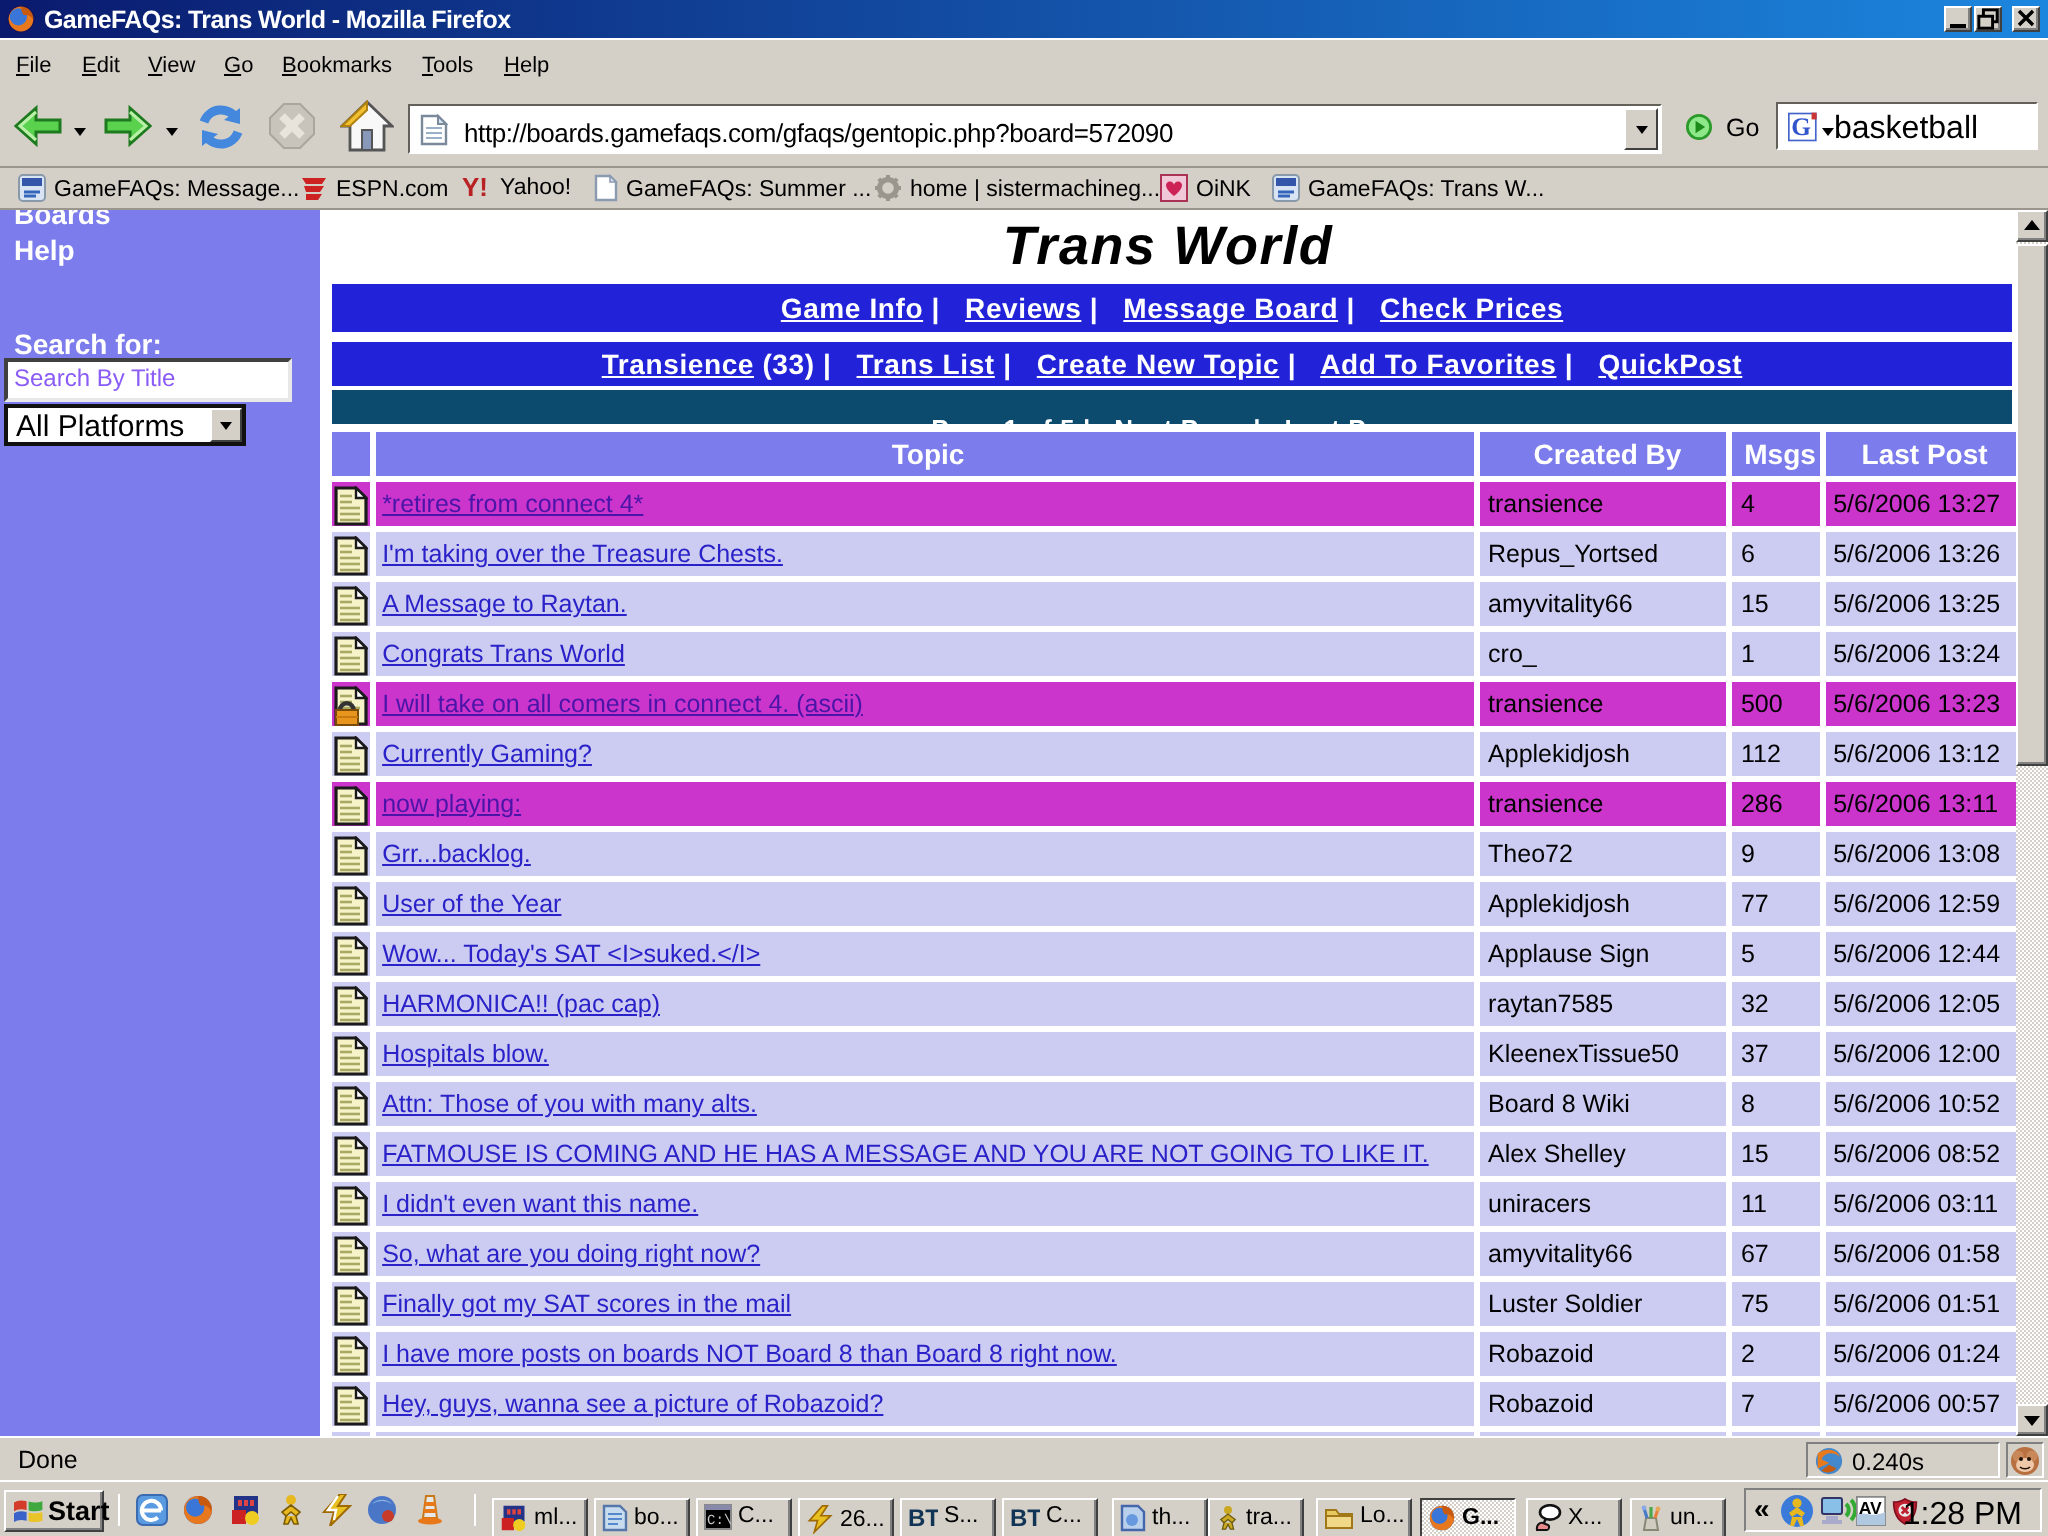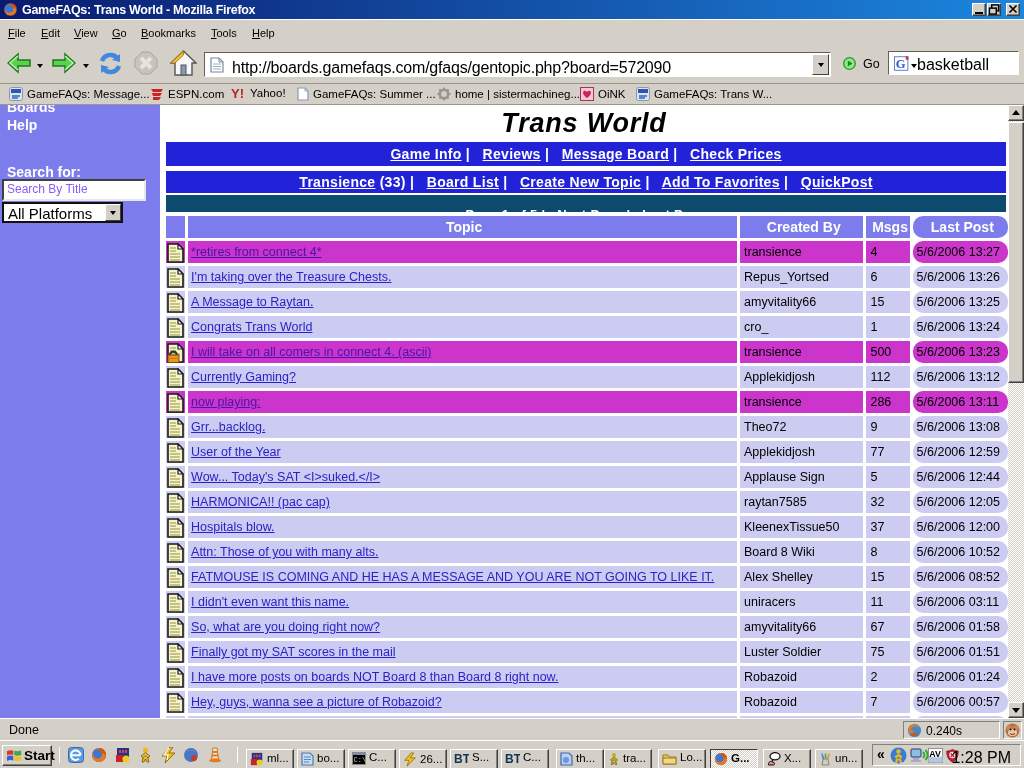--- a/index.html
+++ b/index.html
@@ -15,21 +15,21 @@
 
 
 #menubar { left:0; top:19px; width:1024px; height:25px; background:#d4d0c8; border-top:1px solid #fff; }
 #menubar span { position:absolute; top:7px; font-size:11px; color:#000; }
 u.m { text-decoration:underline; }
 
 
 #navbar { left:0; top:44px; width:1024px; height:40px; background:#d4d0c8; border-bottom:1px solid #9a968e; }
 #urlbox { position:absolute; left:204px; top:8px; width:627px; height:25px; background:#fff;
   border-top:1.5px solid #636059; border-left:1.5px solid #636059; border-bottom:1px solid #fff; border-right:1px solid #fff; }
-#urltxt { position:absolute; left:27px; top:6px; font-size:16px; letter-spacing:-0.2px; color:#000; white-space:nowrap; }
+#urltxt { position:absolute; left:27px; top:6px; font-size:13px; letter-spacing:-0.2px; color:#000; white-space:nowrap; }
 #urldrop { position:absolute; right:1px; top:1px; width:17px; height:21px; background:#d4d0c8;
   border-top:1px solid #fff; border-left:1px solid #fff; border-right:1px solid #404040; border-bottom:1px solid #404040; }
 .dtri { width:0; height:0; border-left:3.5px solid transparent; border-right:3.5px solid transparent; border-top:4px solid #000; }
 #gotxt { position:absolute; left:863px; top:13px; font-size:12.5px; }
 #searchbox { position:absolute; left:888px; top:7px; width:131px; height:24px; background:#fff;
   border:1.5px solid #636059; border-bottom-color:#fff; border-right-color:#fff; }
 #searchtxt { position:absolute; left:28px; top:4px; font-size:16px; }
 
 
 #bookbar { left:0; top:84px; width:1024px; height:21px; background:#d4d0c8; border-bottom:1px solid #9a968e; }
@@ -60,21 +60,21 @@
 #ttable { position:absolute; left:163px; top:108px; border-collapse:separate; border-spacing:3px; font-size:12.5px; table-layout:fixed; width:848px; }
 #ttable td, #ttable th { overflow:hidden; white-space:nowrap; padding:0; height:22px; max-height:22px; line-height:18px; vertical-align:middle; }
 #ttable th { background:#7c7cec; color:#fff; font-size:14px; }
 .rm td { background:#cb35cb; }
 .rl td { background:#ccccf2; }
 .ci { width:19px; text-align:center; }
 .ci svg { display:block; margin:1px auto 0; }
 .ct { width:547px; padding-left:3px !important; }
 .ca { width:123px; padding-left:4px !important; }
 .cm { width:43px; padding-left:4px !important; }
-.cd { width:95px; padding-left:4px !important;border-radius:10px; }
+.cd { width:95px; padding-left:4px !important; }
 .tl { text-decoration:underline; }
 
 
 #vscroll { position:absolute; left:1008px; top:0; width:16px; height:613px;
   background:repeating-conic-gradient(#fff 0% 25%, #d4d0c8 0% 50%) 0 0/2px 2px; }
 .sbtn { position:absolute; left:0; width:16px; height:16px; background:#d4d0c8;
   border-top:1px solid #fff; border-left:1px solid #fff; border-right:1px solid #404040; border-bottom:1px solid #404040;
   box-shadow:inset -1px -1px 0 #808080; }
 #sthumb { position:absolute; left:0; top:17px; width:16px; height:261px; background:#d4d0c8;
   border-top:1px solid #fff; border-left:1px solid #fff; border-right:1px solid #404040; border-bottom:1px solid #404040;
@@ -247,21 +247,21 @@
     <div id="sbsel">
         <span id="sbseltxt">All Platforms</span>
         <div id="sbselbtn">
           <div class="dtri" style="margin:6px auto 0"></div>
         </div>
       </div>
   </div>
 
   <div id="heading">Trans World</div>
   <div class="bluebar" id="bar1"><u>Game Info</u> |&nbsp;&nbsp; <u>Reviews</u> |&nbsp;&nbsp; <u>Message Board</u> |&nbsp;&nbsp; <u>Check Prices</u></div>
-  <div class="bluebar" id="bar2"><u>Transience</u> (33) |&nbsp;&nbsp; <u>Board List</u> |&nbsp;&nbsp; <u>Create New Topic</u> |&nbsp;&nbsp; <u>Add To Favorites</u> |&nbsp;&nbsp; <u>QuickPost</u></div>
+  <div class="bluebar" id="bar2"><u>Transience</u> (33) |&nbsp;&nbsp; <u>Trans List</u> |&nbsp;&nbsp; <u>Create New Topic</u> |&nbsp;&nbsp; <u>Add To Favorites</u> |&nbsp;&nbsp; <u>QuickPost</u></div>
   <div id="pagebar">Page 1 of 5 |&nbsp;&nbsp; <u>Next Page</u> |&nbsp;&nbsp; <u>Last Page</u></div>
 
   <table id="ttable">
     <tbody>
         <tr>
           <th class="ci"></th>
           <th class="ct" style="text-align:center">Topic</th>
           <th class="ca" style="text-align:center">Created By</th>
           <th class="cm" style="text-align:center">Msgs</th>
           <th class="cd" style="text-align:center">Last Post</th>

